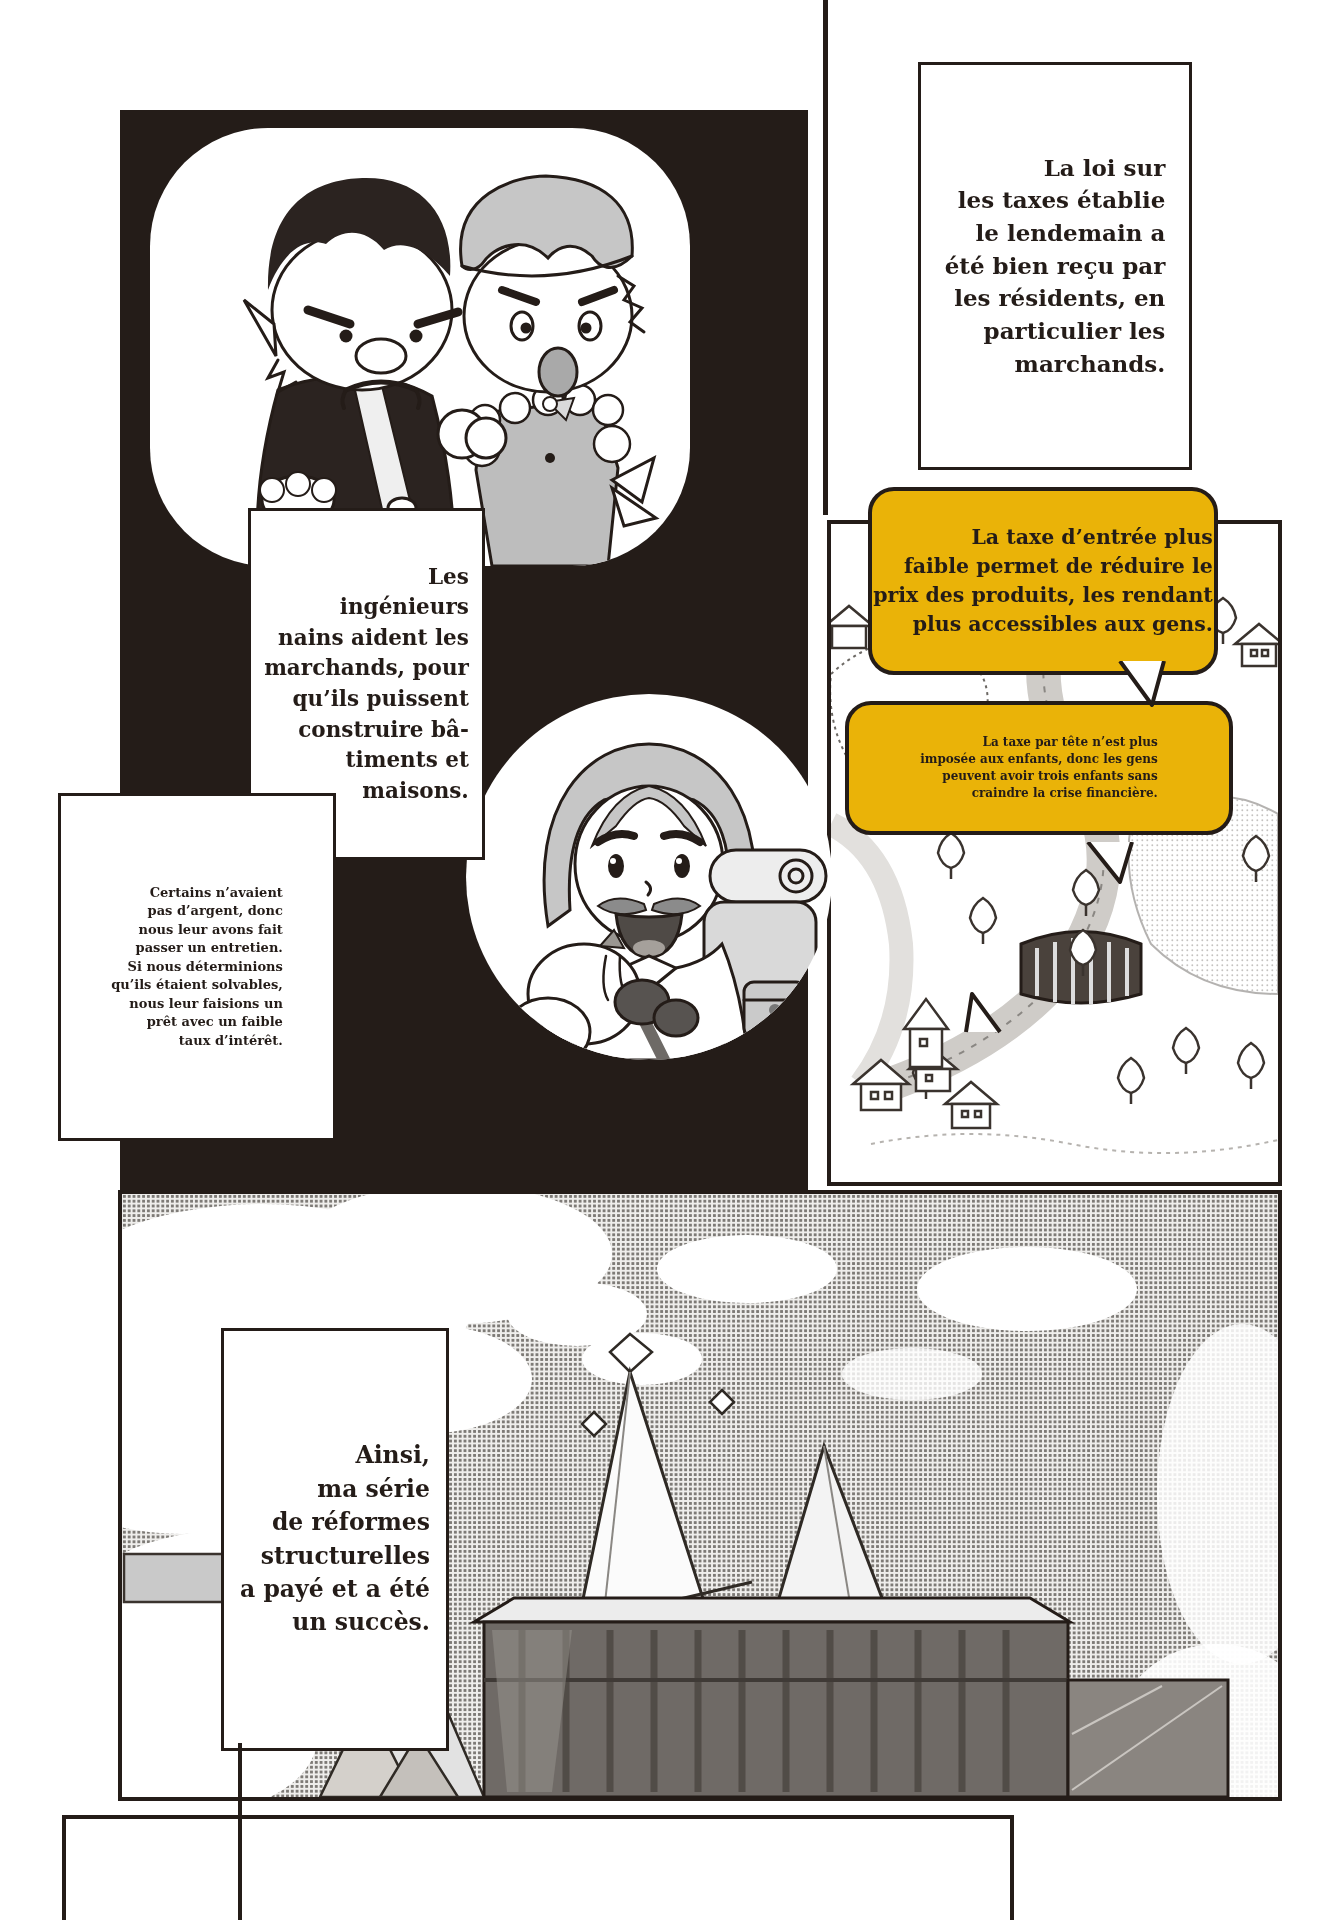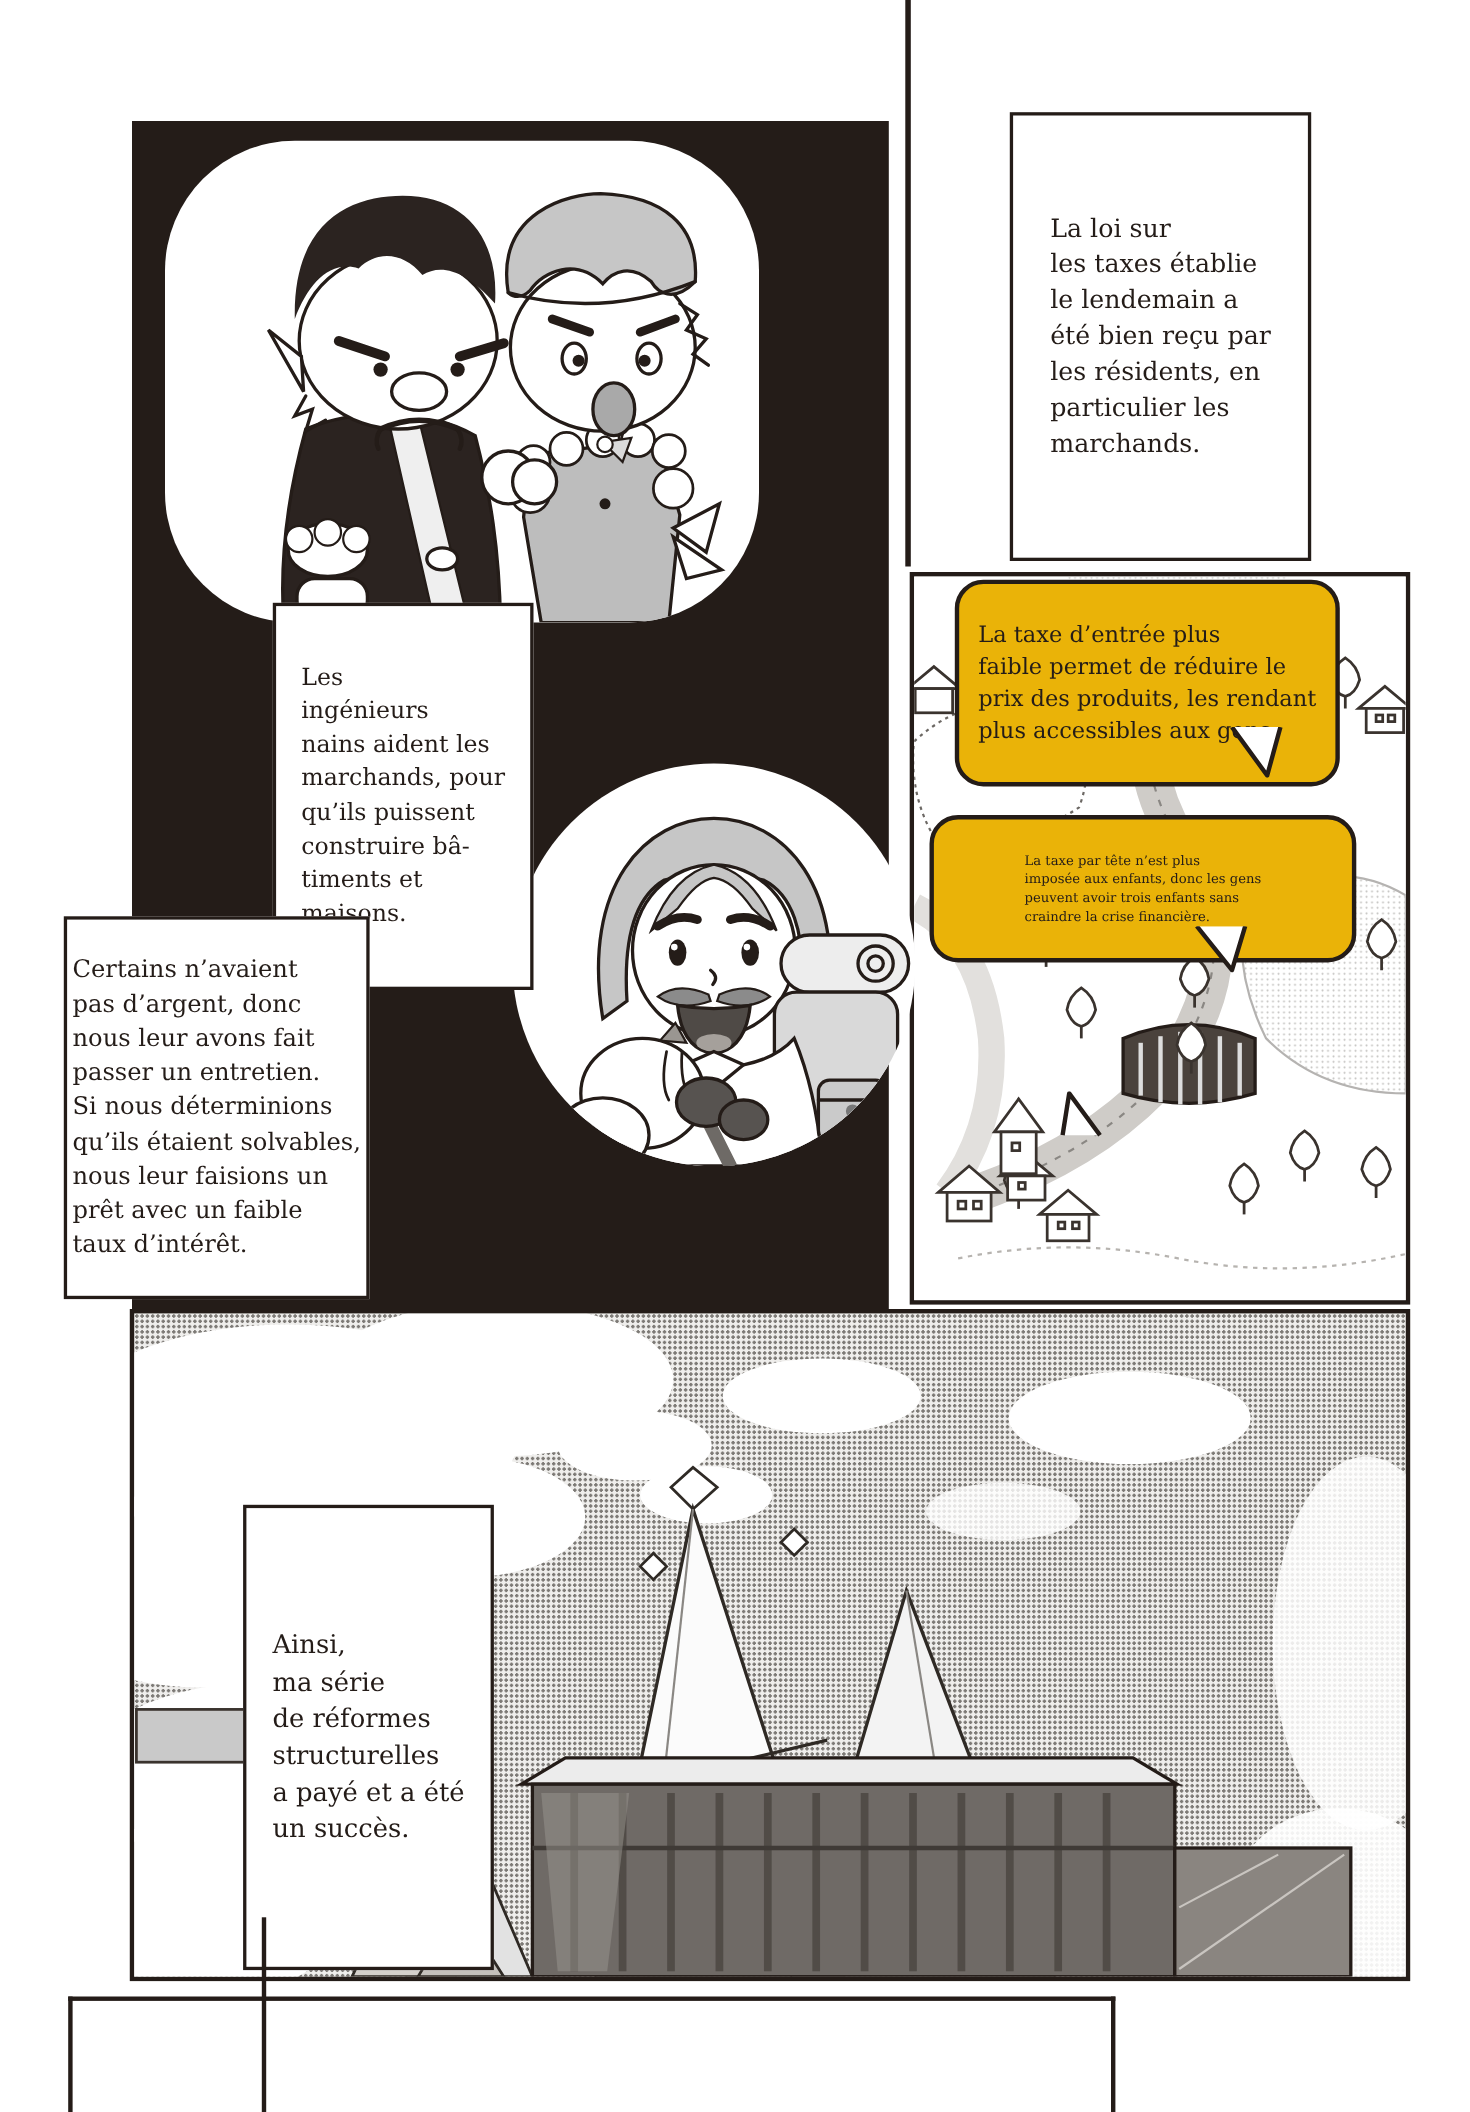--- a/index.html
+++ b/index.html
@@ -1,20 +1,20 @@
 <!DOCTYPE html>
 <html><head>
 <meta charset="utf-8">
 <style>
   html,body{margin:0;padding:0;background:#ffffff;}
   .page{position:relative;width:1336px;height:1920px;background:#ffffff;overflow:hidden;
         font-family:"DejaVu Serif","Liberation Serif",serif;color:#241c18;}
   .abs{position:absolute;}
-  .txt{font-weight:400;text-align:left;white-space:pre-line;color:#241c18;
-       display:flex;align-items:center;justify-content:center;line-height:1.42;margin-top:40px;}
+  .txt{font-weight:700;text-align:right;white-space:pre-line;color:#241c18;
+       display:flex;align-items:center;justify-content:center;line-height:1.42;}
   .nbox{background:#ffffff;border:3px solid #241c18;}
   .balloon{background:#eab308;border:4px solid #241c18;border-radius:26px;z-index:5;}
   .ink{background:#241c18;}
   .sky{background-color:#efeeec;
        background-image:radial-gradient(circle,#7d7a76 1.35px,transparent 1.55px);
        background-size:4.8px 4.8px;}
   svg{display:block;}
 </style>
 </head>
 <body>
@@ -87,21 +87,21 @@
 
   <div class="abs txt nbox" style="left:248px;top:508px;width:231px;height:346px;font-size:21.5px;z-index:3;">Les
 ingénieurs
 nains aident les
 marchands, pour
 qu’ils puissent
 construire bâ-
 timents et
 maisons.</div>
 
-  <div class="abs txt nbox" style="left:58px;top:793px;width:272px;height:342px;font-size:22px;z-index:3;">Certains n’avaient
+  <div class="abs txt nbox" style="left:58px;top:793px;width:272px;height:342px;font-size:13px;z-index:3;">Certains n’avaient
 pas d’argent, donc
 nous leur avons fait
 passer un entretien.
 Si nous déterminions
 qu’ils étaient solvables,
 nous leur faisions un
 prêt avec un faible
 taux d’intérêt.</div>
 
   <svg class="abs" style="left:482px;top:818px;z-index:2;" width="72" height="78" viewBox="0 0 72 78">

